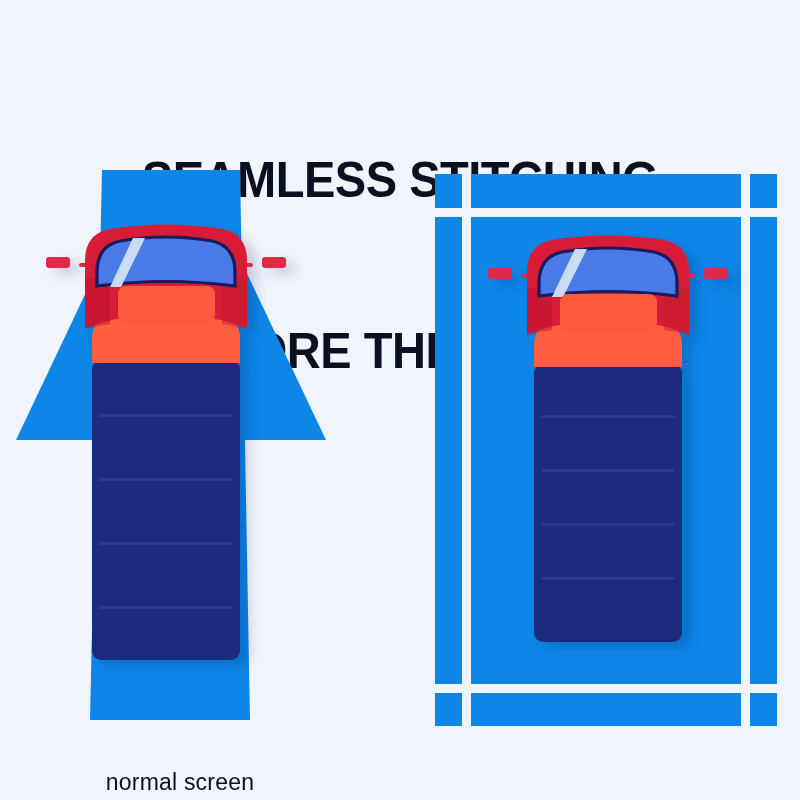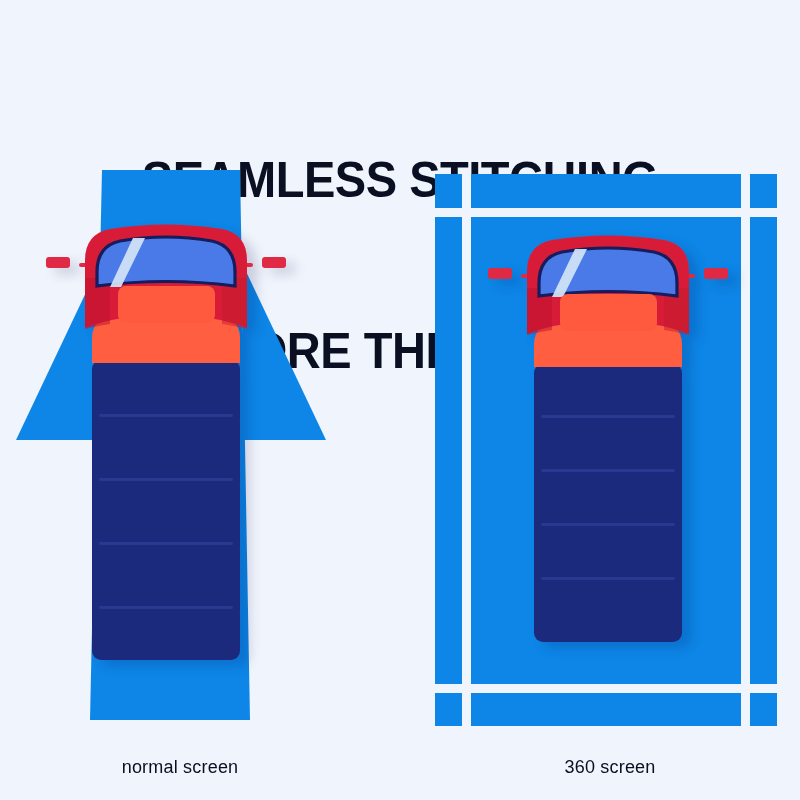--- a/index.html
+++ b/index.html
@@ -32,24 +32,25 @@
     letter-spacing: -0.5px;
     transform: scaleX(0.94);
     transform-origin: center top;
     white-space: pre;
   }
   .heading .hline { display: block; }
 
   .caption {
     position: absolute;
     font-family: "Liberation Sans", sans-serif;
-    font-size: 18px;
+    font-size: 23px;
     color: #0b0f22;
     text-align: center;
     letter-spacing: 0.2px;
+    margin-top: 12px;
   }
   #caption-left  { left: 20px;  top: 757px; width: 320px; }
   #caption-right { left: 450px; top: 757px; width: 320px; }
 
   .panel { position: absolute; }
   #panel-left  { left: 0px;   top: 160px; width: 360px; height: 580px; }
   #panel-right { left: 432px; top: 168px; width: 348px; height: 570px; }
 
   .svgfull { position: absolute; left: 0; top: 0; }
 </style>
@@ -162,15 +163,14 @@
 
         <path d="M107,115 Q107,89 130,84 Q176,76 222,84 Q245,89 245,115 L245,128 Q176,119 107,128 Z" fill="#4a7ae8" stroke="#141b5c" stroke-width="3.2"></path>
         <path d="M143,81 L155,81 L131,129 L120,129 Z" fill="#cfe2f7" opacity="0.95"></path>
 
         <rect x="128" y="126" width="97" height="37" rx="8" fill="#ff5a3c"></rect>
       </g>
     </svg>
   </div>
 
   <div class="caption" id="caption-left">normal screen</div>
-  <div class="caption" id="caption-right">360 screen</div>
 
 </div>
 
 </body></html>

